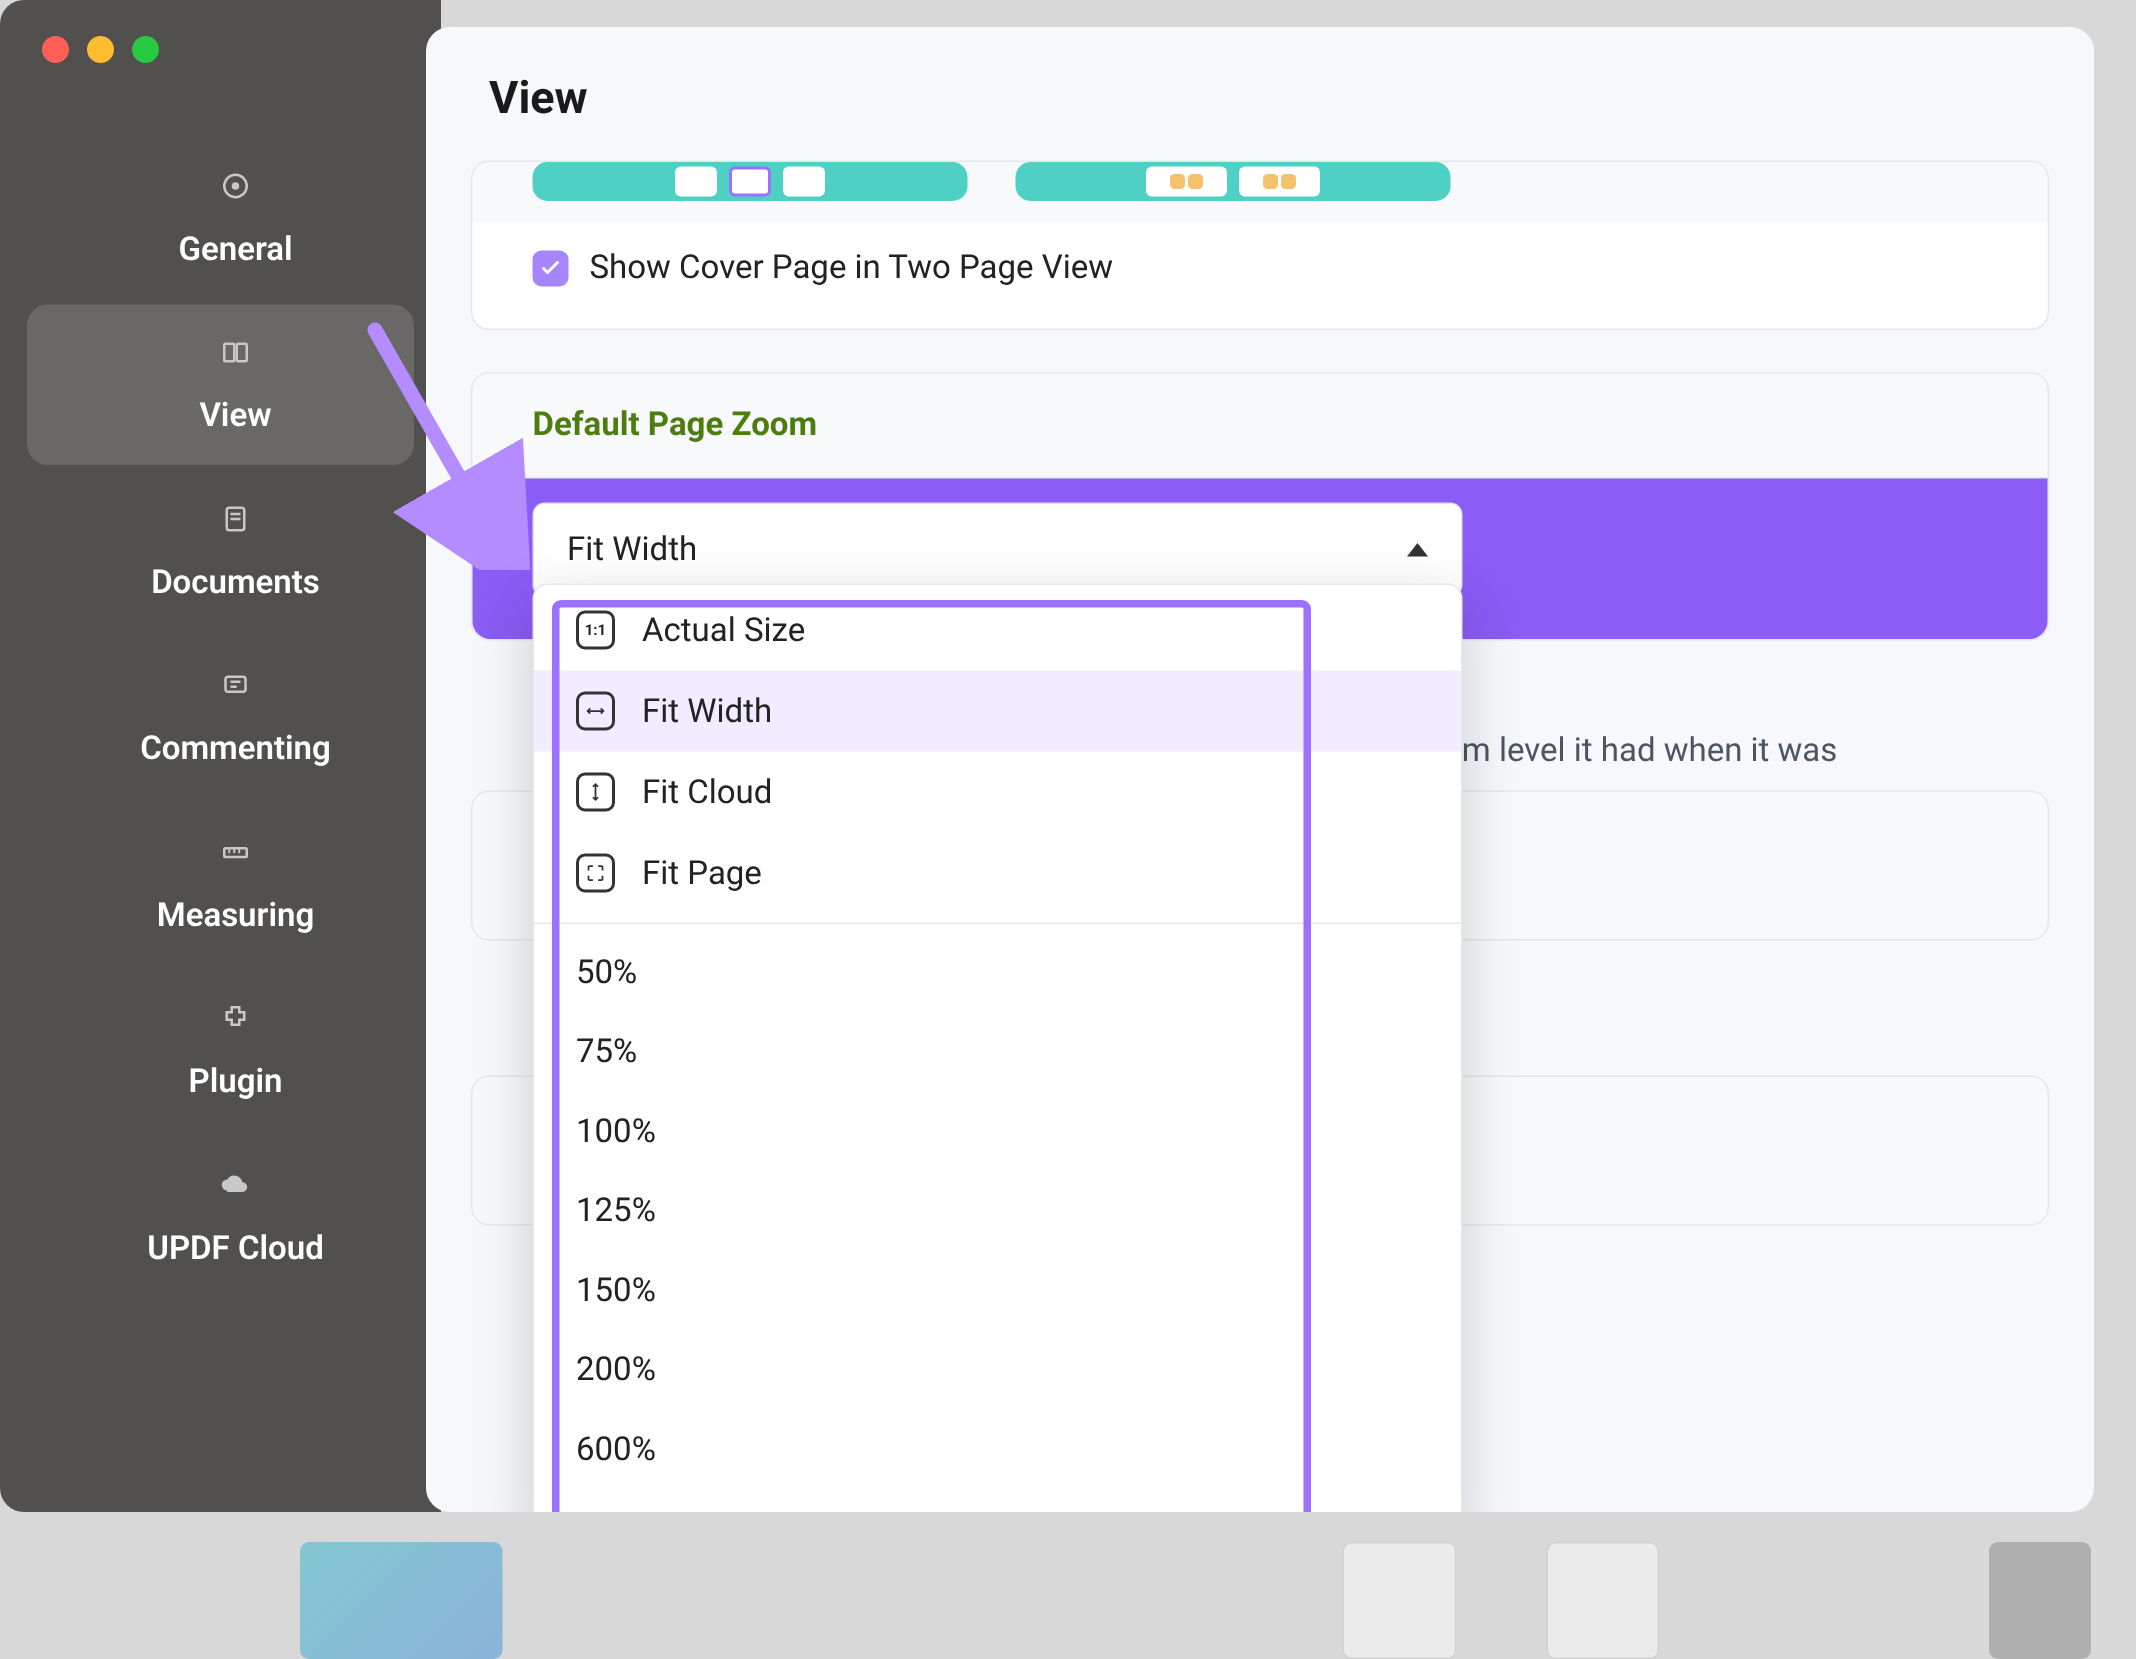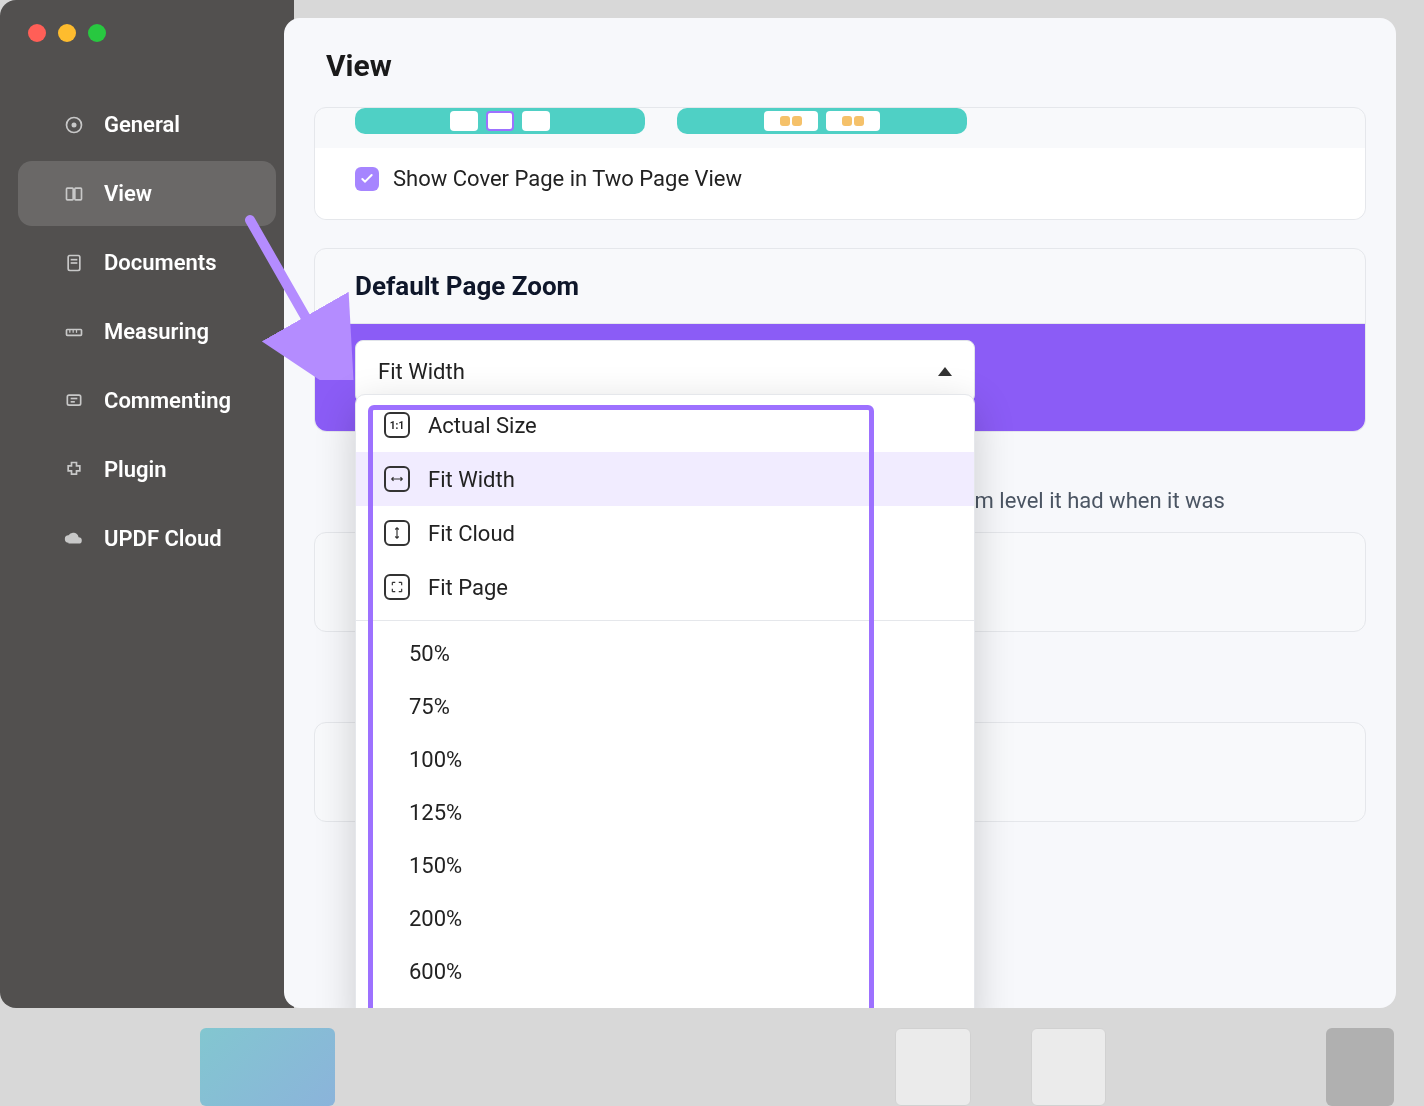--- a/index.html
+++ b/index.html
@@ -23,20 +23,21 @@
     .sidebar-item {
       display: flex; align-items: center;
       padding: 20px 24px 20px 44px;
       gap: 18px;
       color: #fff;
       font-size: 22px;
       font-weight: 600;
       cursor: pointer;
       margin: 4px 18px;
       border-radius: 14px;
+      flex-direction: column;
     }
     .sidebar-item.active { background: rgba(255,255,255,0.14); }
     .sidebar-icon { width: 24px; height: 24px; display: flex; align-items: center; justify-content: center; flex-shrink: 0; }
     
     .main-panel {
       position: absolute;
       left: 284px; top: 18px;
       width: 1112px; height: 990px;
       background: #F7F8FB;
       border-radius: 16px;
@@ -53,23 +54,23 @@
       overflow: visible;
     }
     .card-body {
       padding: 16px 40px 28px 40px;
       background: #8b5cf6;
       border-bottom-left-radius: 12px;
       border-bottom-right-radius: 12px;
     }
     .card-header {
       padding: 22px 40px;
-      font-size: 26px;
+      font-size: 22px;
       font-weight: 700;
-      color: #0f172a;
+      color: #4d7c0f;
       border-bottom: 1px solid #E5E7EB;
     }
     
     .preview-row { display: flex; gap: 32px; padding: 0 40px 14px 40px; }
     .preview-tile {
       background: #4FD0C5;
       border-radius: 10px;
       width: 290px; height: 26px;
       display:flex; align-items:center; justify-content:center; gap:8px;
     }
@@ -104,21 +105,21 @@
       position:absolute; top: 10px; left: 12px; width: 506px; height: 664px;
       border: 5px solid #9D71FF; border-radius: 6px; pointer-events:none;
     }
     .dd-item {
       display:flex; align-items:center; gap: 18px;
       padding: 14px 28px; font-size: 22px; color:#222; cursor:pointer;
     }
     .dd-item.selected { background:#F1ECFF; }
     .dd-icon { width:26px; height:26px; border:2px solid #333; border-radius:6px; display:flex; align-items:center; justify-content:center; font-size:10px; font-weight:700; }
     .dd-sep { height:1px; background:#E5E7EB; margin: 6px 0; }
-    .dd-noicon { padding-left: 28px; margin-left: 25px; }
+    .dd-noicon { padding-left: 28px; }
     
     .ghost-text { position:absolute; left: 678px; top: 470px; font-size:22px; color:#4b5563; }
     
     .arrow-annot {
       position:absolute; left: 240px; top: 210px;
       pointer-events:none;
     }
     
     .bg-thumbs { position:absolute; bottom: 0; left: 0; right:0; height: 120px; display:flex; align-items:flex-end; }
     .bg-thumbs .t { background:#e0e0e0; height: 78px; margin: 0 30px; border-radius: 6px; opacity:0.5; }
@@ -174,38 +175,38 @@
           <line x1="8" y1="8" x2="16" y2="8" stroke="#c8c8c8" stroke-width="2"></line>
           <line x1="8" y1="12" x2="16" y2="12" stroke="#c8c8c8" stroke-width="2"></line>
         </svg>
     </span>
     <span>Documents</span>
   </div>
 
   <div class="sidebar-item">
     <span class="sidebar-icon">
       <svg viewBox="0 0 24 24" width="20" height="20" fill="#c8c8c8">
+          <rect x="4" y="5" width="16" height="12" rx="2" fill="none" stroke="#c8c8c8" stroke-width="2"></rect>
+          <line x1="8" y1="9" x2="16" y2="9" stroke="#c8c8c8" stroke-width="2"></line>
+          <line x1="8" y1="13" x2="13" y2="13" stroke="#c8c8c8" stroke-width="2"></line>
+        </svg>
+    </span>
+    <span>Commenting</span>
+  </div>
+
+  <div class="sidebar-item">
+    <span class="sidebar-icon">
+      <svg viewBox="0 0 24 24" width="20" height="20" fill="#c8c8c8">
           <rect x="3" y="9" width="18" height="7" rx="1" fill="none" stroke="#c8c8c8" stroke-width="2"></rect>
           <line x1="7" y1="9" x2="7" y2="13" stroke="#c8c8c8" stroke-width="1.5"></line>
           <line x1="11" y1="9" x2="11" y2="13" stroke="#c8c8c8" stroke-width="1.5"></line>
           <line x1="15" y1="9" x2="15" y2="13" stroke="#c8c8c8" stroke-width="1.5"></line>
         </svg>
     </span>
     <span>Measuring</span>
-  </div>
-
-  <div class="sidebar-item">
-    <span class="sidebar-icon">
-      <svg viewBox="0 0 24 24" width="20" height="20" fill="#c8c8c8">
-          <rect x="4" y="5" width="16" height="12" rx="2" fill="none" stroke="#c8c8c8" stroke-width="2"></rect>
-          <line x1="8" y1="9" x2="16" y2="9" stroke="#c8c8c8" stroke-width="2"></line>
-          <line x1="8" y1="13" x2="13" y2="13" stroke="#c8c8c8" stroke-width="2"></line>
-        </svg>
-    </span>
-    <span>Commenting</span>
   </div>
 
   <div class="sidebar-item">
     <span class="sidebar-icon">
       <svg viewBox="0 0 24 24" width="20" height="20" fill="#c8c8c8">
           <path d="M9 3h6v4h4v6h-4v4H9v-4H5V7h4V3z" fill="none" stroke="#c8c8c8" stroke-width="2"></path>
         </svg>
     </span>
     <span>Plugin</span>
   </div>

